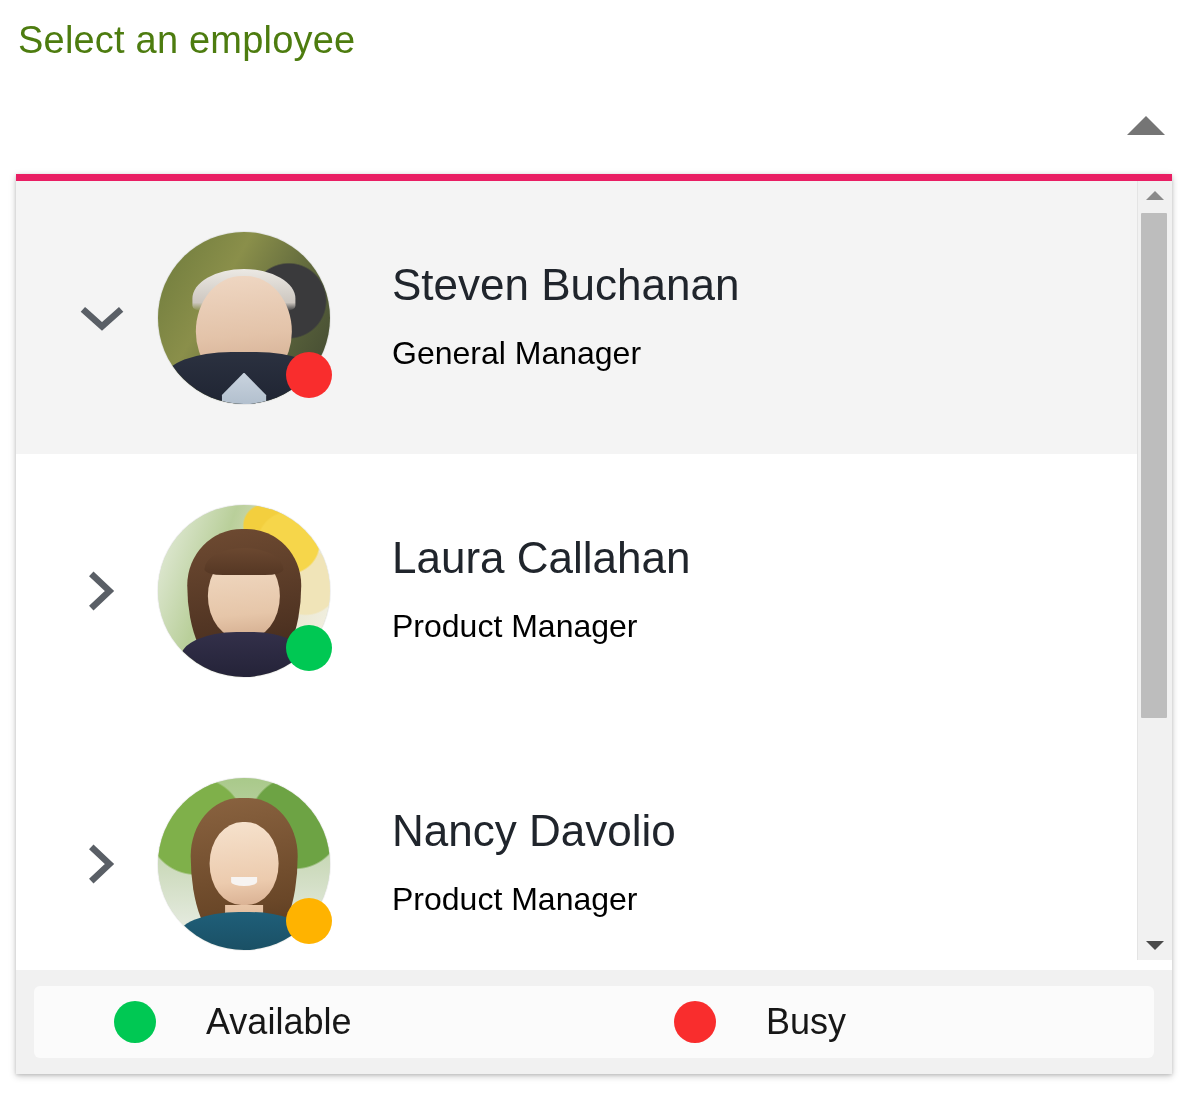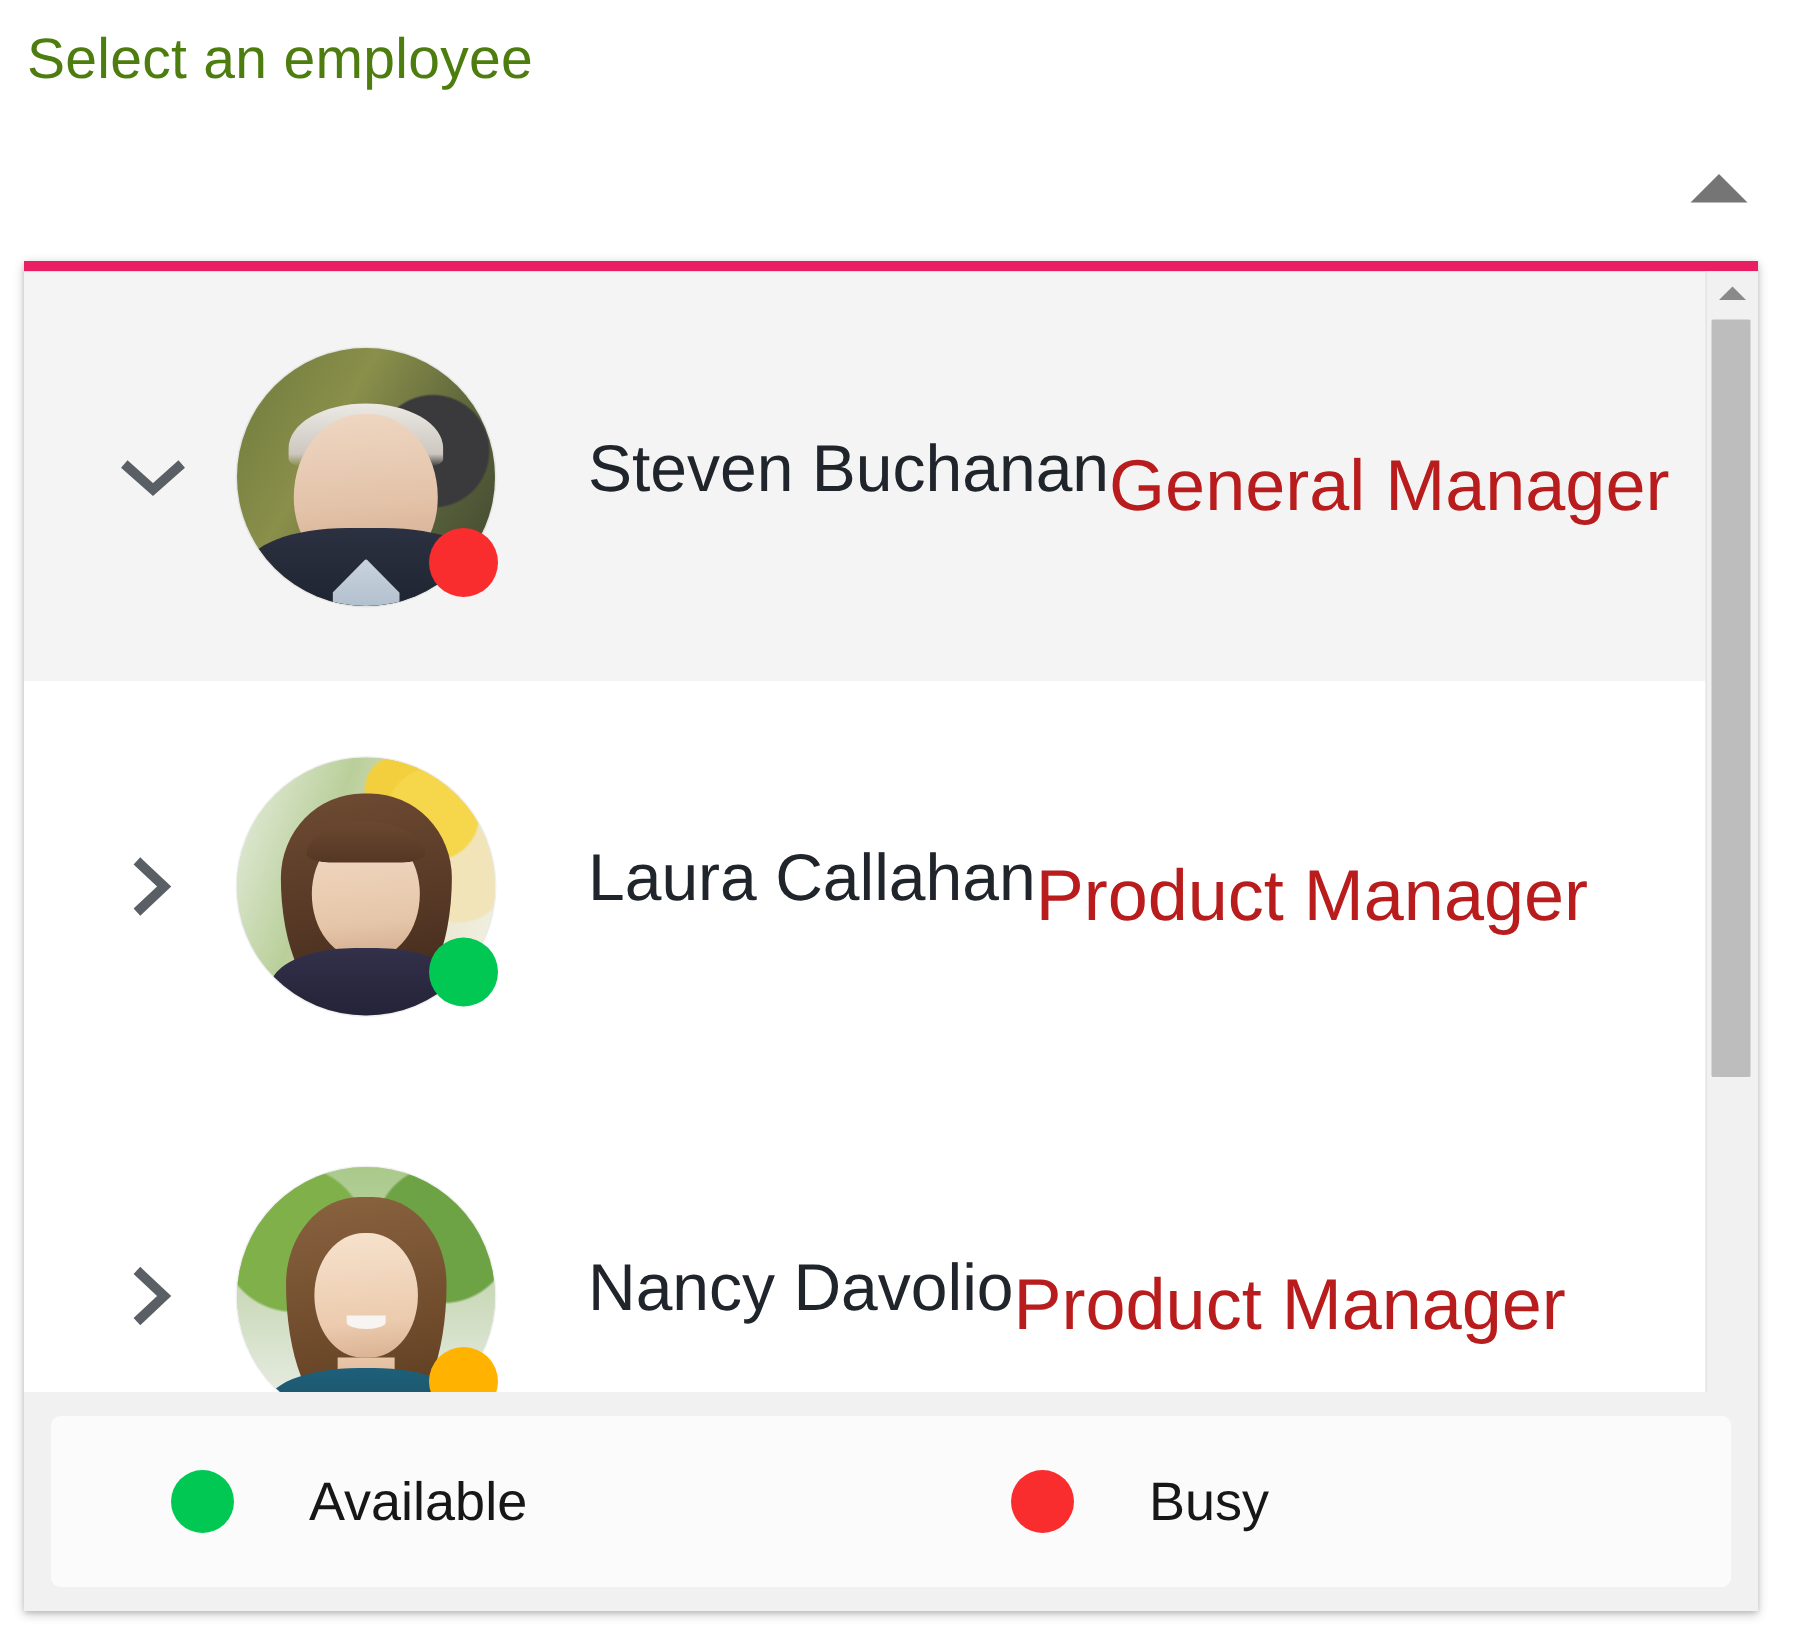--- a/index.html
+++ b/index.html
@@ -235,34 +235,34 @@
     right: -2px;
     bottom: 6px;
     width: 46px;
     height: 46px;
     border-radius: 50%;
   }
 
   .emp-text {
     margin-left: 62px;
     display: flex;
-    flex-direction: row;
+    flex-direction: column;
     justify-content: center;
   }
   .emp-name {
     font-size: 44px;
     line-height: 56px;
     color: #20252c;
     white-space: nowrap;
   }
   .emp-role {
     margin-top: 14px;
-    font-size: 48px;
+    font-size: 32px;
     line-height: 52px;
-    color: #b91c1c;
+    color: #000000;
     white-space: nowrap;
   }
 
   
   .scrollbar {
     position: absolute;
     right: 0;
     top: 7px;
     width: 34px;
     height: 779px;
@@ -299,21 +299,21 @@
     border-radius: 1px;
     cursor: pointer;
   }
 
   
   .legend-footer {
     position: absolute;
     left: 0;
     bottom: 0;
     width: 100%;
-    height: 146px;
+    height: 104px;
     background: #f1f1f1;
     box-sizing: border-box;
     padding: 16px 18px;
   }
   .legend-box {
     width: 100%;
     height: 100%;
     background: #fbfbfb;
     border-radius: 6px;
     display: flex;

